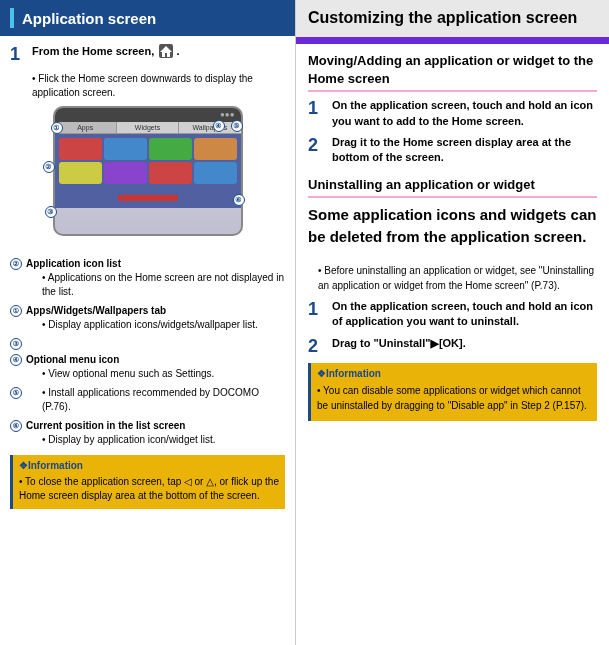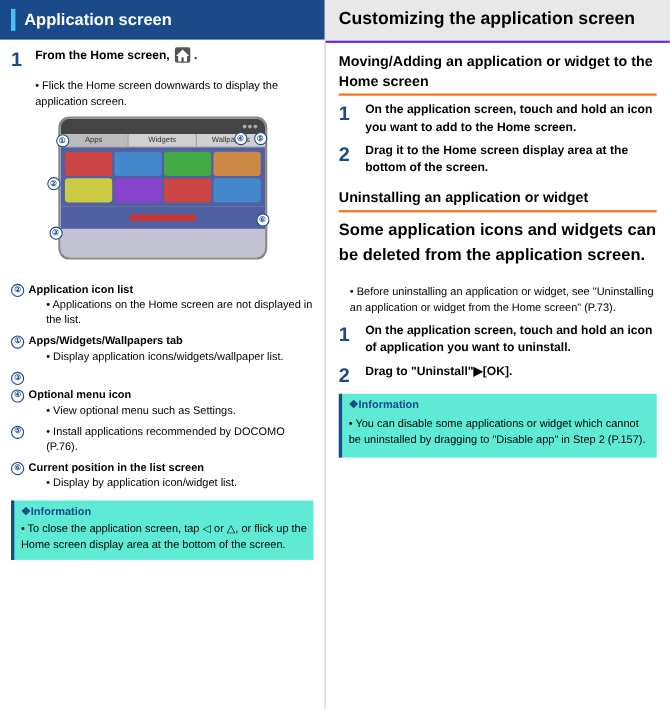--- a/index.html
+++ b/index.html
@@ -141,21 +141,21 @@
 
     .desc-sub {
       margin-left: 16px;
       font-size: 10px;
       margin-bottom: 2px;
     }
 
     .desc-sub::before { content: "• "; }
 
     .info-box {
-      background: #5eead4;
+      background: #eab308;
       border-left: 3px solid #1a4a8a;
       padding: 4px 6px;
       margin: 6px 0;
       font-size: 10px;
       line-height: 1.4;
     }
 
     .info-title {
       font-weight: bold;
       color: #1a4a8a;
@@ -166,41 +166,41 @@
     .right-panel {
       width: 313px;
       display: flex;
       flex-direction: column;
       padding: 0;
     }
 
     .right-header {
       background: #e8e8e8;
       padding: 8px 12px;
-      border-bottom: 2px solid #6d28d9;
+      border-bottom: 7px solid #6d28d9;
     }
 
     .right-header-title {
       font-size: 16px;
       font-weight: bold;
       color: #000;
       line-height: 1.3;
     }
 
     .right-content {
       padding: 8px 12px;
       flex: 1;
       overflow-y: auto;
     }
 
     .section-title-underline {
       font-size: 13px;
       font-weight: bold;
       color: #000;
-      border-bottom: 2px solid #f97316;
+      border-bottom: 2px solid #f9a8d4;
       padding-bottom: 2px;
       margin-bottom: 6px;
       line-height: 1.4;
     }
 
     .right-step-row {
       display: flex;
       align-items: flex-start;
       margin-bottom: 6px;
     }

